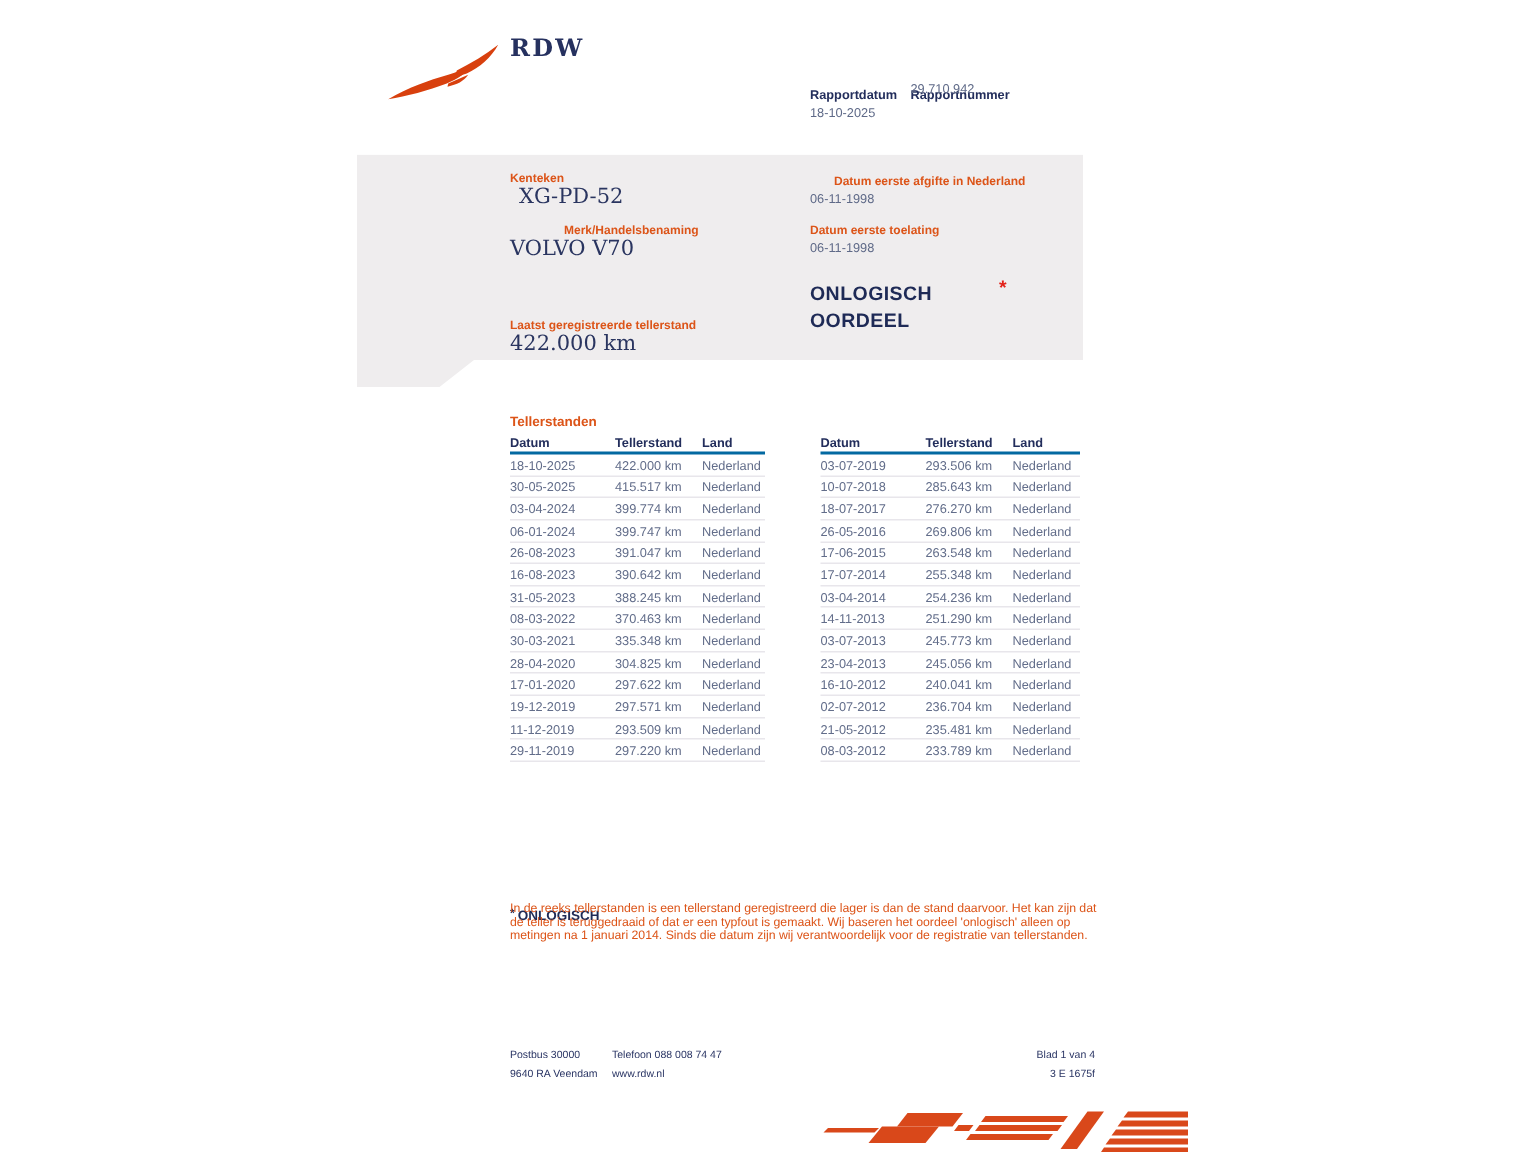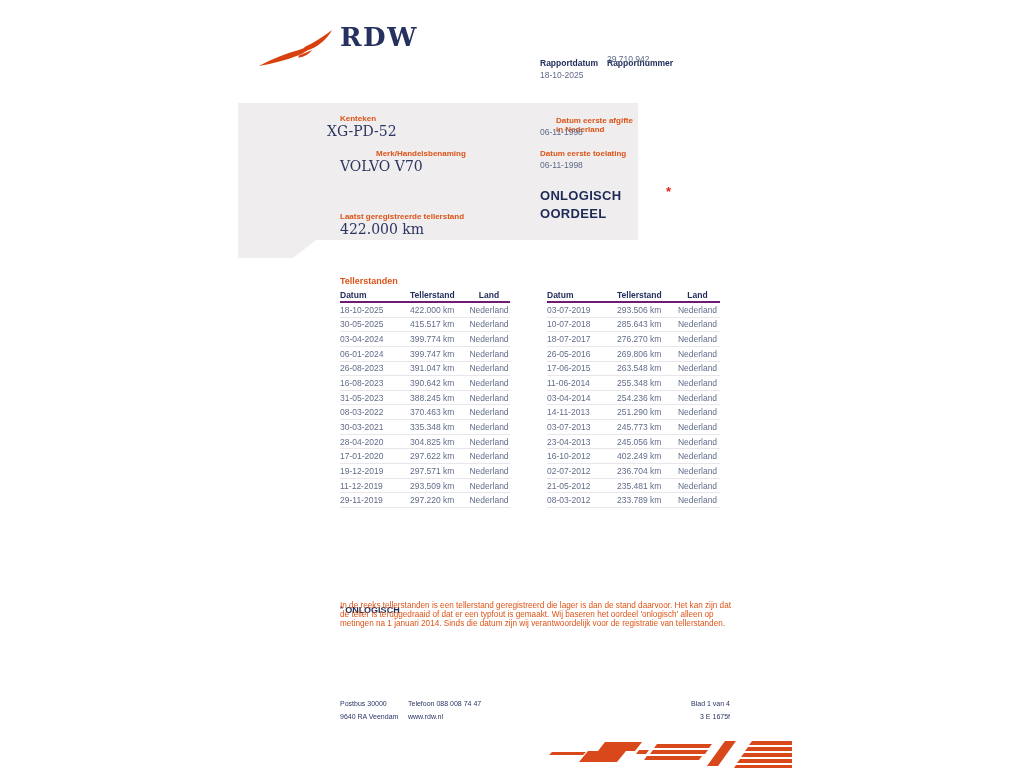--- a/index.html
+++ b/index.html
@@ -2,48 +2,48 @@
 <html><head>
 <meta charset="utf-8">
 <style>
   html,body{margin:0;padding:0;background:#ffffff;}
   #page{position:relative;width:1024px;height:768px;background:#ffffff;overflow:hidden;
         font-family:"Liberation Sans",sans-serif;}
   .abs{position:absolute;}
 
   
   #logo-icon{left:256px;top:28px;width:78px;height:40px;}
-  #logo-text{left:340px;top:22px;font-family:"DejaVu Serif",serif;font-size:26px;font-weight:600;
+  #logo-text{left:340px;top:22px;font-family:"DejaVu Serif",serif;font-size:16px;font-weight:600;
              color:#26315F;letter-spacing:1.5px;}
   #doc-title{left:540px;top:27px;font-family:"DejaVu Serif",serif;font-size:16px;font-weight:700;
              color:#DC5418;letter-spacing:0.2px;}
   .meta-label{font-size:8.5px;font-weight:700;color:#232E5C;}
   .meta-value{font-size:8.5px;color:#5F6A88;}
 
   
-  #vehicle-panel{left:238px;top:103px;width:400px;height:155px;background:#EFEDEE;
+  #vehicle-panel{left:238px;top:103px;width:484px;height:155px;background:#EFEDEE;
     clip-path:polygon(0 0,484px 0,484px 137px,78px 137px,55px 155px,0 155px);}
   .panel-label{position:absolute;font-size:8px;font-weight:700;color:#DC5418;}
   .panel-value-lg{position:absolute;font-family:"DejaVu Serif",serif;font-size:14px;color:#2A3560;}
   .panel-value-sm{position:absolute;font-size:8.5px;color:#5F6A88;}
   #oordeel{position:absolute;left:302px;top:84px;font-size:13px;font-weight:700;color:#1E2A56;
            line-height:17.5px;letter-spacing:0.3px;}
   #oordeel-marker{position:absolute;left:428px;top:81px;font-size:13px;font-weight:700;color:#E32119;}
 
   
   #tellerstanden-title{left:340px;top:276px;font-size:9px;font-weight:700;color:#DC5418;}
   .teller-table{position:absolute;top:289px;}
   #table-left{left:340px;width:170px;}
   #table-right{left:547px;width:173px;}
   .trow{display:flex;align-items:center;height:14.65px;box-sizing:border-box;
         border-bottom:1px solid #E8E6EB;font-size:8.5px;color:#626D8A;}
-  .trow.thead{height:14px;border-bottom:2px solid #701a75;color:#232E5C;font-weight:700;}
+  .trow.thead{height:14px;border-bottom:2px solid #0369a1;color:#232E5C;font-weight:700;}
   .c0{width:70px;}
   .c1{width:58px;margin-left:0;}
-  .c2{flex:1;text-align:center;}
+  .c2{flex:1;text-align:left;}
 
   
   #footnote-title{left:340px;top:605px;font-size:9px;font-weight:700;color:#1E2A56;}
   #footnote-title .marker{font-size:8px;position:relative;top:-2px;margin-right:2px;}
   #footnote-text{left:340px;top:601px;width:398px;font-size:8.2px;line-height:9px;color:#DC5418;}
 
   
   .footer-text{font-size:7px;color:#2A3564;}
   #footer-right1,#footer-right2{left:600px;width:130px;text-align:right;}
 
@@ -61,21 +61,21 @@
   </svg>
   <div id="logo-text" class="abs">RDW</div>
 
   <div class="abs meta-label" style="left:540px;top:58px;">Rapportdatum</div>
   <div class="abs meta-label" style="left:607px;top:58px;">Rapportnummer</div>
   <div class="abs meta-value" style="left:540px;top:70px;">18-10-2025</div>
   <div class="abs meta-value" style="left:607px;top:54px;">29.710.942</div>
 
   <div id="vehicle-panel" class="abs">
     <div class="panel-label" style="left:102px;top:11px;">Kenteken</div>
-    <div class="panel-value-lg" style="left:89px;top:20px;">XG-PD-52</div>
+    <div class="panel-value-lg" style="left:108px;top:20px;">XG-PD-52</div>
     <div class="panel-label" style="left:102px;top:46px;padding-left:36px;">Merk/Handelsbenaming</div>
     <div class="panel-value-lg" style="left:102px;top:55px;">VOLVO V70</div>
     <div class="panel-label" style="left:102px;top:109px;">Laatst geregistreerde tellerstand</div>
     <div class="panel-value-lg" style="left:102px;top:118px;">422.000 km</div>
 
     <div class="panel-label" style="left:302px;top:13px;padding-left:16px;">Datum eerste afgifte in Nederland</div>
     <div class="panel-value-sm" style="left:302px;top:24px;">06-11-1998</div>
     <div class="panel-label" style="left:302px;top:46px;">Datum eerste toelating</div>
     <div class="panel-value-sm" style="left:302px;top:57px;">06-11-1998</div>
 
@@ -189,21 +189,21 @@
         <span class="c0">26-05-2016</span>
         <span class="c1">269.806 km</span>
         <span class="c2">Nederland</span>
       </div>
       <div class="trow">
         <span class="c0">17-06-2015</span>
         <span class="c1">263.548 km</span>
         <span class="c2">Nederland</span>
       </div>
       <div class="trow">
-        <span class="c0">11-06-2014</span>
+        <span class="c0">17-07-2014</span>
         <span class="c1">255.348 km</span>
         <span class="c2">Nederland</span>
       </div>
       <div class="trow">
         <span class="c0">03-04-2014</span>
         <span class="c1">254.236 km</span>
         <span class="c2">Nederland</span>
       </div>
       <div class="trow">
         <span class="c0">14-11-2013</span>
@@ -215,21 +215,21 @@
         <span class="c1">245.773 km</span>
         <span class="c2">Nederland</span>
       </div>
       <div class="trow">
         <span class="c0">23-04-2013</span>
         <span class="c1">245.056 km</span>
         <span class="c2">Nederland</span>
       </div>
       <div class="trow">
         <span class="c0">16-10-2012</span>
-        <span class="c1">402.249 km</span>
+        <span class="c1">240.041 km</span>
         <span class="c2">Nederland</span>
       </div>
       <div class="trow">
         <span class="c0">02-07-2012</span>
         <span class="c1">236.704 km</span>
         <span class="c2">Nederland</span>
       </div>
       <div class="trow">
         <span class="c0">21-05-2012</span>
         <span class="c1">235.481 km</span>

